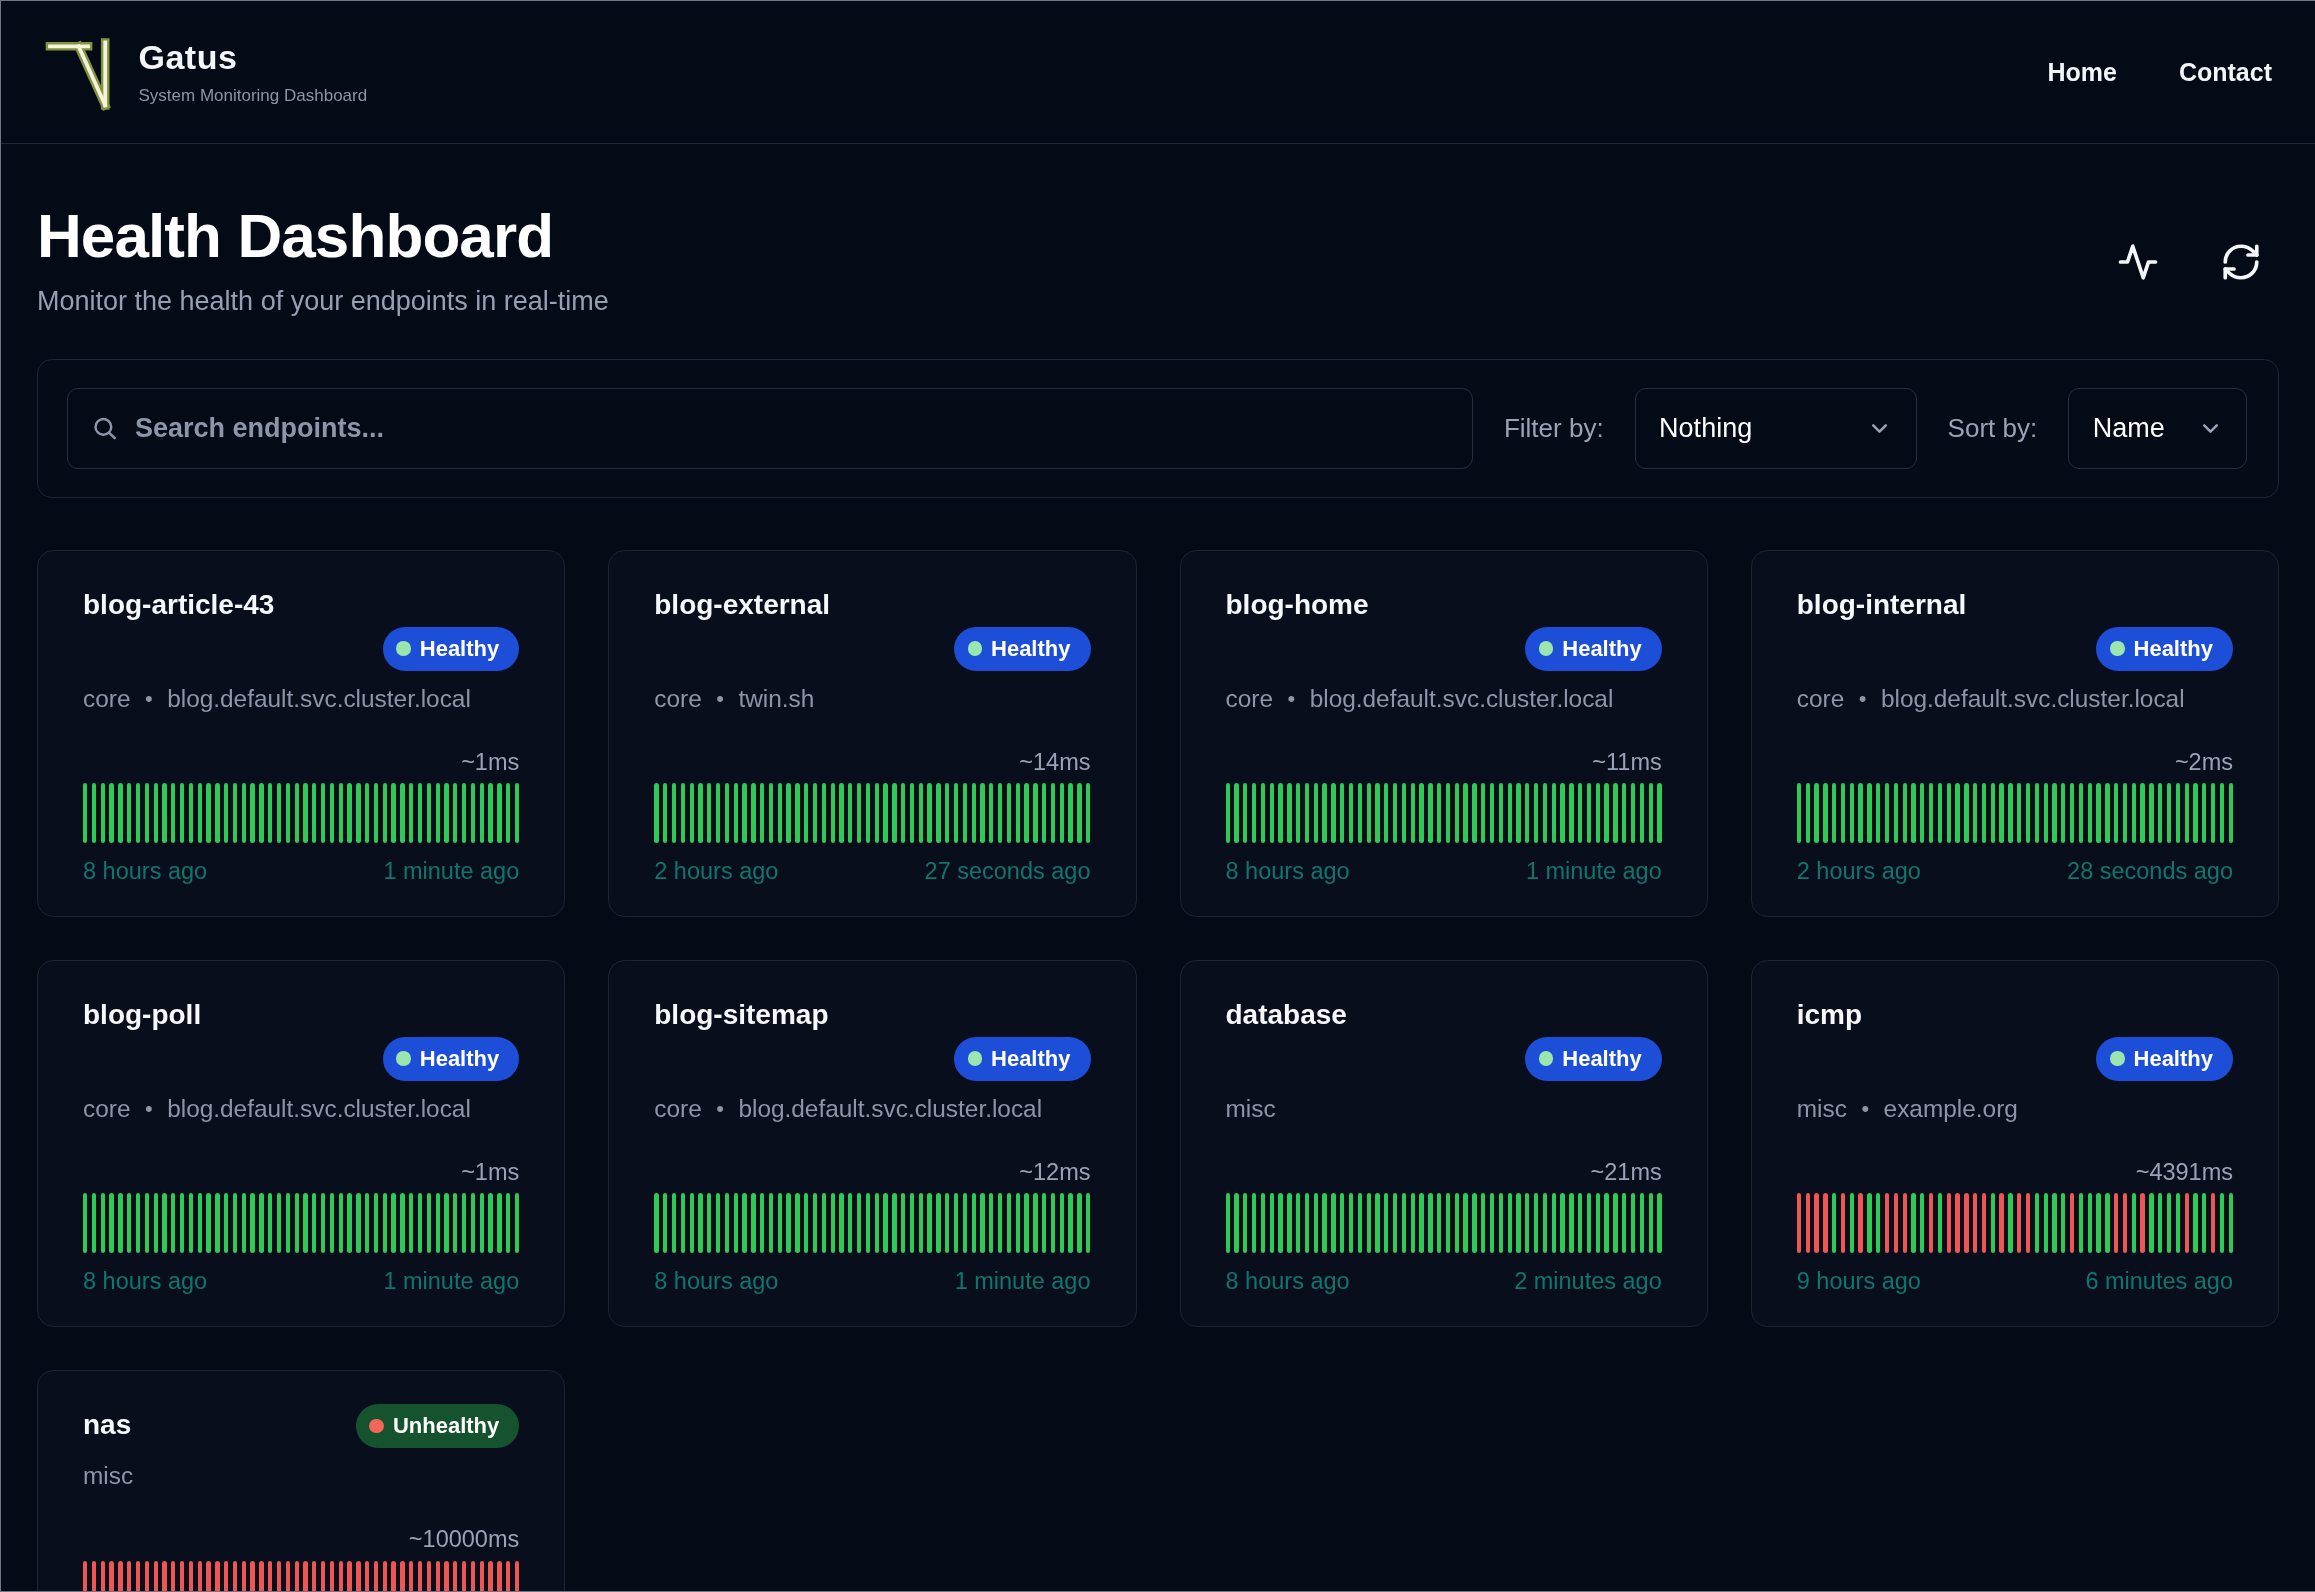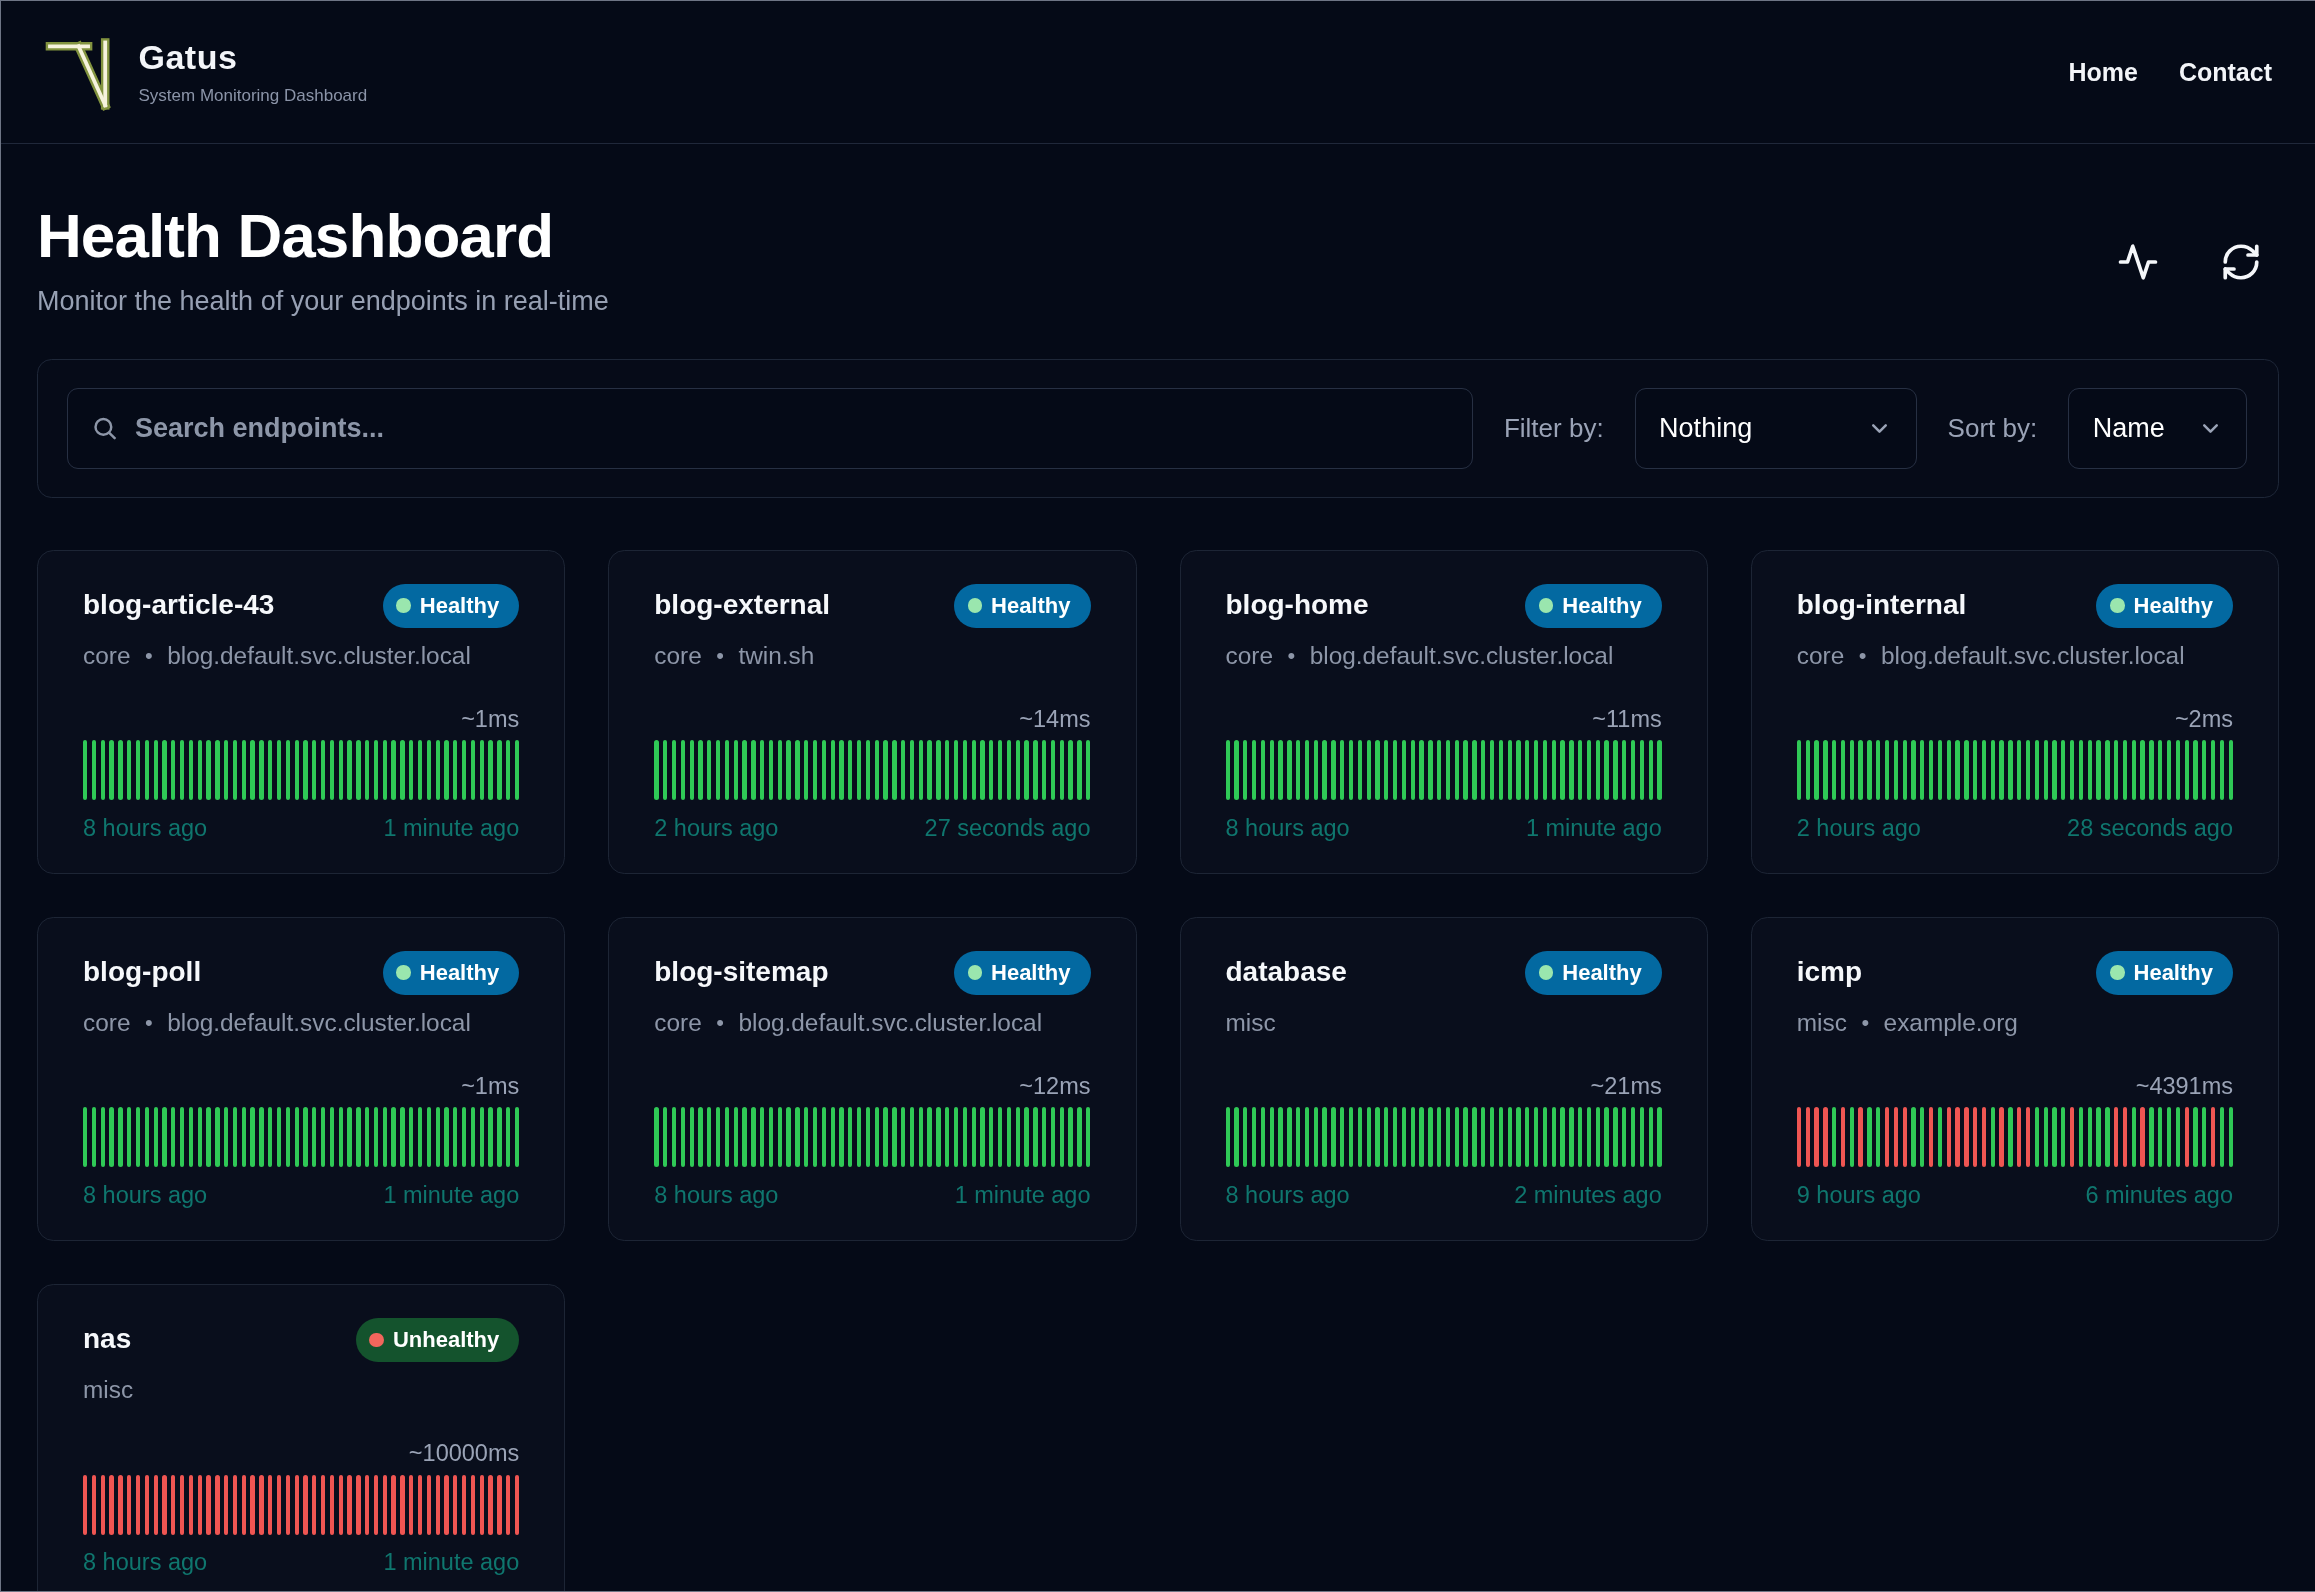--- a/index.html
+++ b/index.html
@@ -12,21 +12,21 @@
 
   
   .header {
     height:143px; display:flex; align-items:center; gap:23.5px;
     padding:0 43px; border-bottom:0.9px solid #20283a; background:#050a17;
   }
   .logo-svg { width:71px; height:80px; display:block; }
   .brand-text { display:flex; flex-direction:column; gap:9px; }
   .brand-title { font-size:34px; font-weight:700; color:#f3f5f9; letter-spacing:0.5px; }
   .brand-sub { font-size:17px; color:#8b94a8; }
-  .nav { margin-left:auto; display:flex; gap:41px; align-items:center; }
+  .nav { margin-left:auto; display:flex; gap:62px; align-items:center; }
   .nav a { color:#f3f5f9; font-size:25px; font-weight:600; text-decoration:none; cursor:pointer; }
 
   
   .main { padding:0 36px; }
   .title-row { margin-top:56px; display:flex; align-items:flex-end; }
   .title-col { flex:1; }
   .page-title { color:#ffffff; font-size:62px; font-weight:800; letter-spacing:-0.9px; }
   .page-sub { margin-top:14.5px; color:#97a0b3; font-size:27px; }
   .title-actions { display:flex; gap:60px; align-items:center; padding-bottom:33px; padding-right:16.3px; }
   .icon-btn { background:none; border:none; cursor:pointer; width:43px; height:43px; padding:0; }
@@ -68,21 +68,21 @@
     background:#090e1c; border:0.9px solid #1d2535; border-radius:16.3px;
     padding:33px 45px 31px; cursor:pointer;
   }
   .card-head { display:flex; align-items:flex-start; justify-content:space-between; }
   .card-title { color:#f6f8fb; font-size:28px; font-weight:700; padding-top:5.4px; }
   .badge {
     display:flex; align-items:center; gap:9px; border-radius:904px;
     padding:9px 20px 9px 13.6px; font-size:22px; font-weight:700; color:#ffffff;
   }
   .badge .dot { width:14.5px; height:14.5px; border-radius:50%; }
-  .badge.healthy { background:#0369a1; }
+  .badge.healthy { background:#1d4ed8;margin-top:43px; }
   .badge.healthy .dot { background:#9ae6ae; }
   .badge.unhealthy { background:#14532d; }
   .badge.unhealthy .dot { background:#f2665c; }
   .card-meta { margin-top:14.5px; display:flex; align-items:center; gap:14.5px; color:#8d96a8; font-size:24.4px; }
   .card-meta .bullet { font-size:22px; }
   .latency { margin-top:36px; text-align:right; color:#9aa3b6; font-size:23.5px; }
   .bars { margin-top:7.2px; display:flex; gap:4.5px; height:60px; }
   .bar { flex:1; border-radius:5.4px; }
   .bar.g { background:#2fc956; }
   .bar.r { background:#ef5552; }

